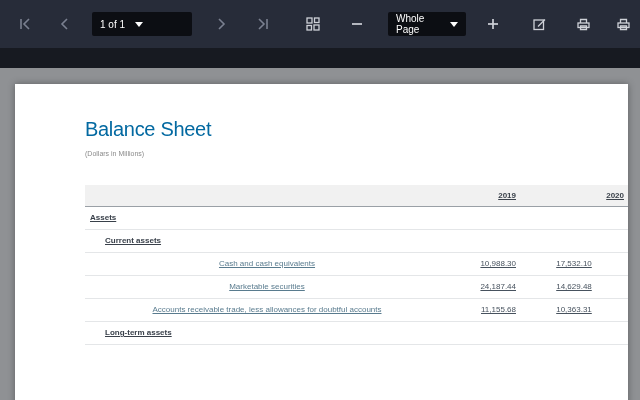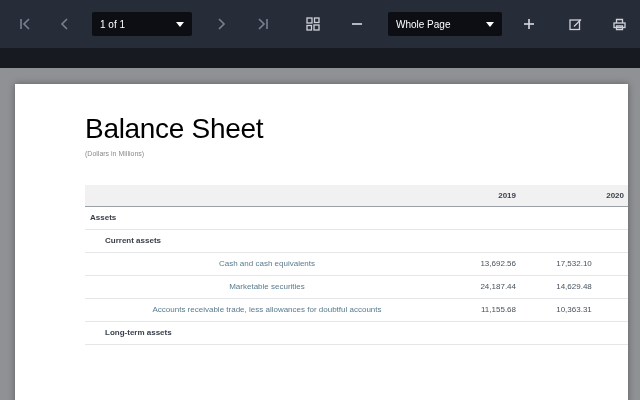--- a/index.html
+++ b/index.html
@@ -23,60 +23,60 @@
   .tbtn {
     width: 22px; height: 26px; background: transparent; border: none;
     display: flex; align-items: center; justify-content: center;
     padding: 0; cursor: pointer; flex: none;
   }
   .tbtn svg { display: block; }
   .nav-ic { color: #7a8090; }
   .act-ic { color: #ced1d8; }
   .dd {
     height: 24px; background: #0c0e13; color: #ffffff;
-    display: flex; align-items: center; justify-content: space-between;
+    display: flex; align-items: center; 
     padding: 4px 8px; font-size: 10px; border-radius: 2px; cursor: pointer; flex: none;
   }
   .dd .caret {
     width: 0; height: 0; margin-left: 10px;
     border-left: 4px solid transparent; border-right: 4px solid transparent;
     border-top: 5px solid #ffffff;
   }
   .m14{margin-left:14px}.m16{margin-left:16px}.m18{margin-left:18px}
   .m20{margin-left:20px}.m22{margin-left:22px}.m24{margin-left:24px}.m28{margin-left:28px}
-  .w100{width:100px}.w98{width:114px}
+  .w100{width:100px}.w98{width:78px}
 
   
   .canvas {
     position: absolute; top: 68px; left: 0; right: 0; bottom: 0;
     background: #8f9194; overflow: hidden; z-index: 1;
   }
   .page {
     position: absolute; top: 16px; left: 15px; width: 613px; height: 500px;
     background: #ffffff; box-shadow: 0 0 7px rgba(0,0,0,0.35);
   }
   .doc-title {
     margin: 0; padding: 29px 0 0 70px;
-    font-size: 28px; line-height: 32px; font-weight: 400;
-    color: #000000; letter-spacing: -0.3px;
+    font-size: 20px; line-height: 32px; font-weight: 400;
+    color: #0369a1; letter-spacing: -0.3px;
   }
   .doc-subtitle {
     padding-left: 70px; margin-top: 5px;
     font-size: 7px; color: #8b8b8b;
   }
 
   
   table.bs {
     border-collapse: collapse; table-layout: fixed;
     width: 543px; margin: 28px 0 0 70px;
   }
   table.bs th, table.bs td {
     height: 23px; padding: 0 4px; font-size: 8px;
     border-bottom: 1px solid #e4e6e8; vertical-align: middle;
-    overflow: hidden; white-space: nowrap;
+    overflow: hidden; white-space: nowrap; text-decoration: underline;
   }
   table.bs thead th {
     height: 21px; background: #f1f1f1; font-weight: bold; color: #3b424b;
     border-bottom: 1px solid #9aa0a6; text-align: right;
   }
   table.bs thead th.c-label { text-align: left; }
   .c-num { text-align: right; width: 102px; }
   .c-num-last { text-align: center; width: 108px; }
   tr.section td { font-weight: bold; color: #39404a; }
   tr.detail td.c-label { color: #597b8e; }
@@ -215,21 +215,21 @@
             <td class="c-num"></td>
             <td class="c-num-last"></td>
           </tr>
           <tr class="section lvl1">
             <td class="c-label">Current assets</td>
             <td class="c-num"></td>
             <td class="c-num-last"></td>
           </tr>
           <tr class="detail lvl2">
             <td class="c-label">Cash and cash equivalents</td>
-            <td class="c-num">13,692.56</td>
+            <td class="c-num">10,988.30</td>
             <td class="c-num-last">17,532.10</td>
           </tr>
           <tr class="detail lvl2">
             <td class="c-label">Marketable securities</td>
             <td class="c-num">24,187.44</td>
             <td class="c-num-last">14,629.48</td>
           </tr>
           <tr class="detail lvl2">
             <td class="c-label">Accounts receivable trade, less allowances for doubtful accounts</td>
             <td class="c-num">11,155.68</td>

